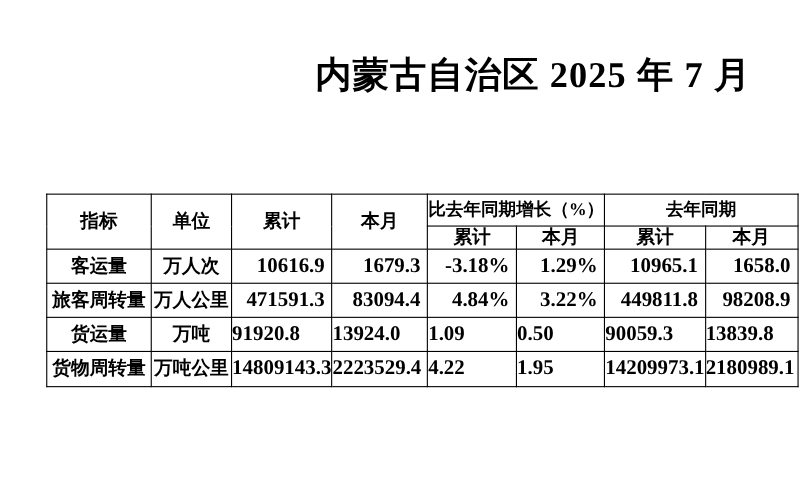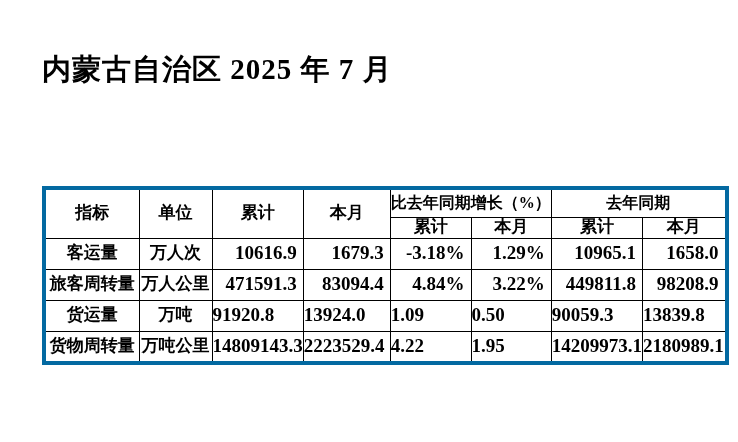--- a/index.html
+++ b/index.html
@@ -13,33 +13,33 @@
     color: #000000;
     font-family: "Liberation Serif", "DejaVu Serif", serif;
     position: relative;
     overflow: hidden;
   }
   .doc-title {
     position: absolute;
     top: 49px;
     left: 42px;
     width: 641px;
-    text-align: left;
+    text-align: right;
     font-weight: bold;
-    font-size: 29px;
+    font-size: 33px;
     line-height: 40px;
     letter-spacing: 1px;
   }
   table.stat-table {
     position: absolute;
-    top: 186px;
+    top: 176px;
     left: 42px;
     border-collapse: collapse;
     table-layout: fixed;
-    border: 4px solid #0369a1;
+    border: 1px solid #0369a1;
   }
   table.stat-table th,
   table.stat-table td {
     border: 1px solid #000;
     padding: 0;
     font-weight: bold;
     vertical-align: middle;
     line-height: 1.1;
     overflow: hidden;
     white-space: nowrap;

